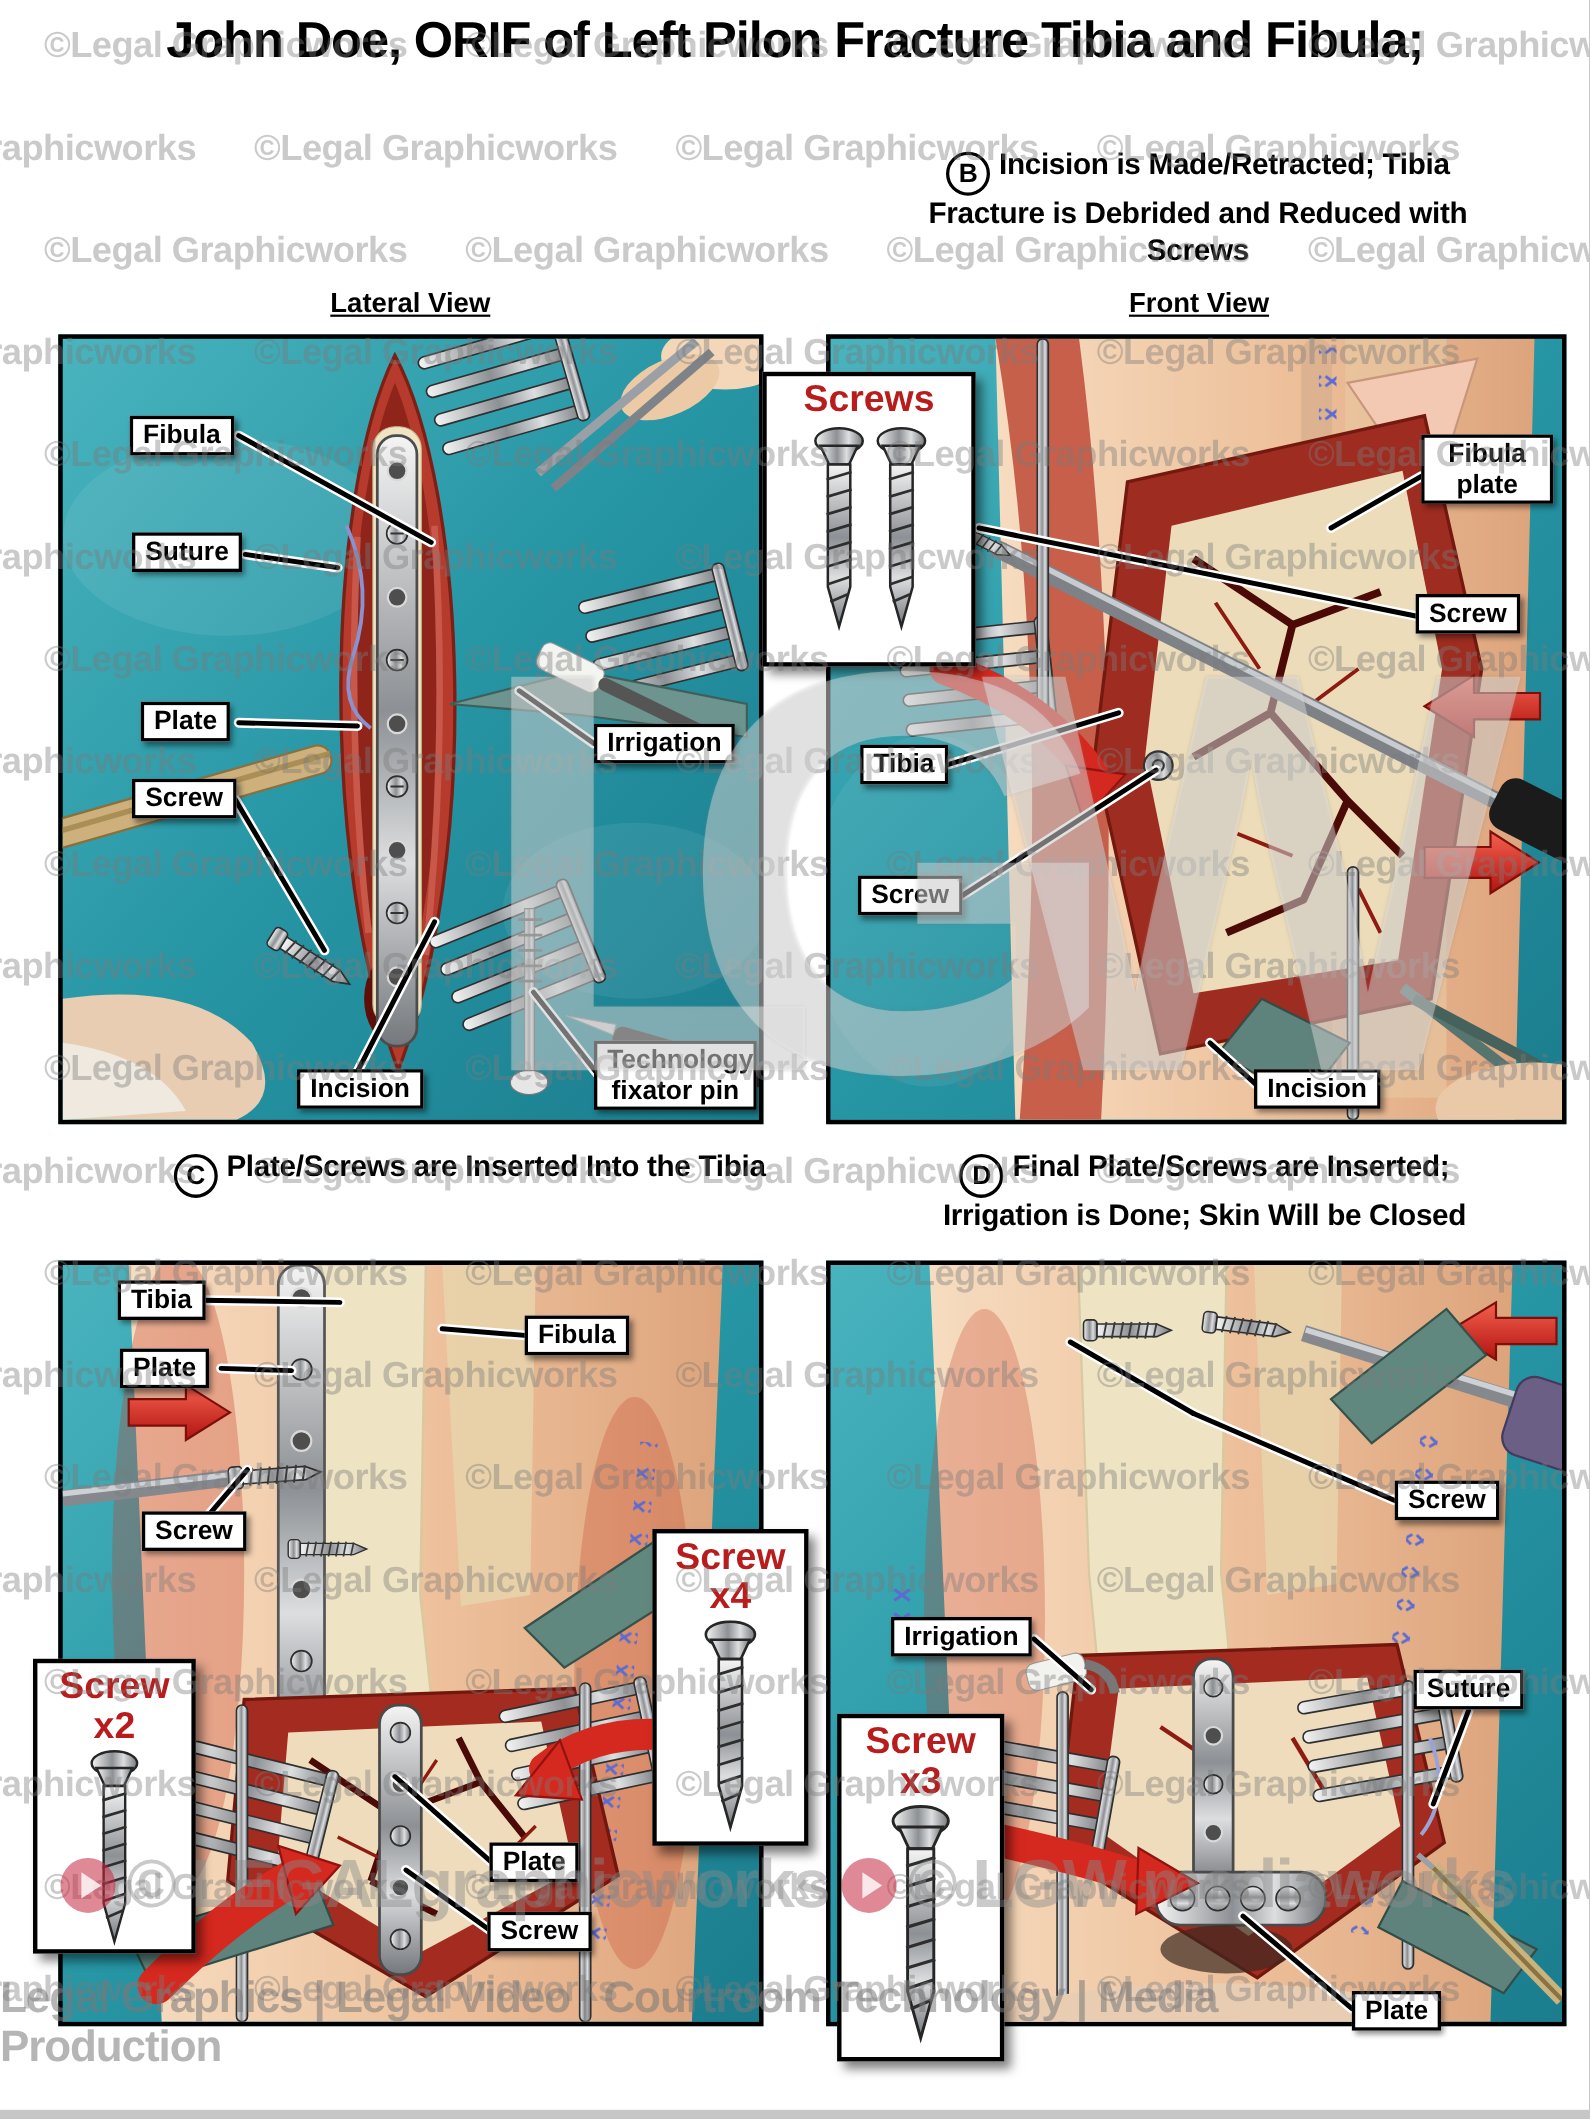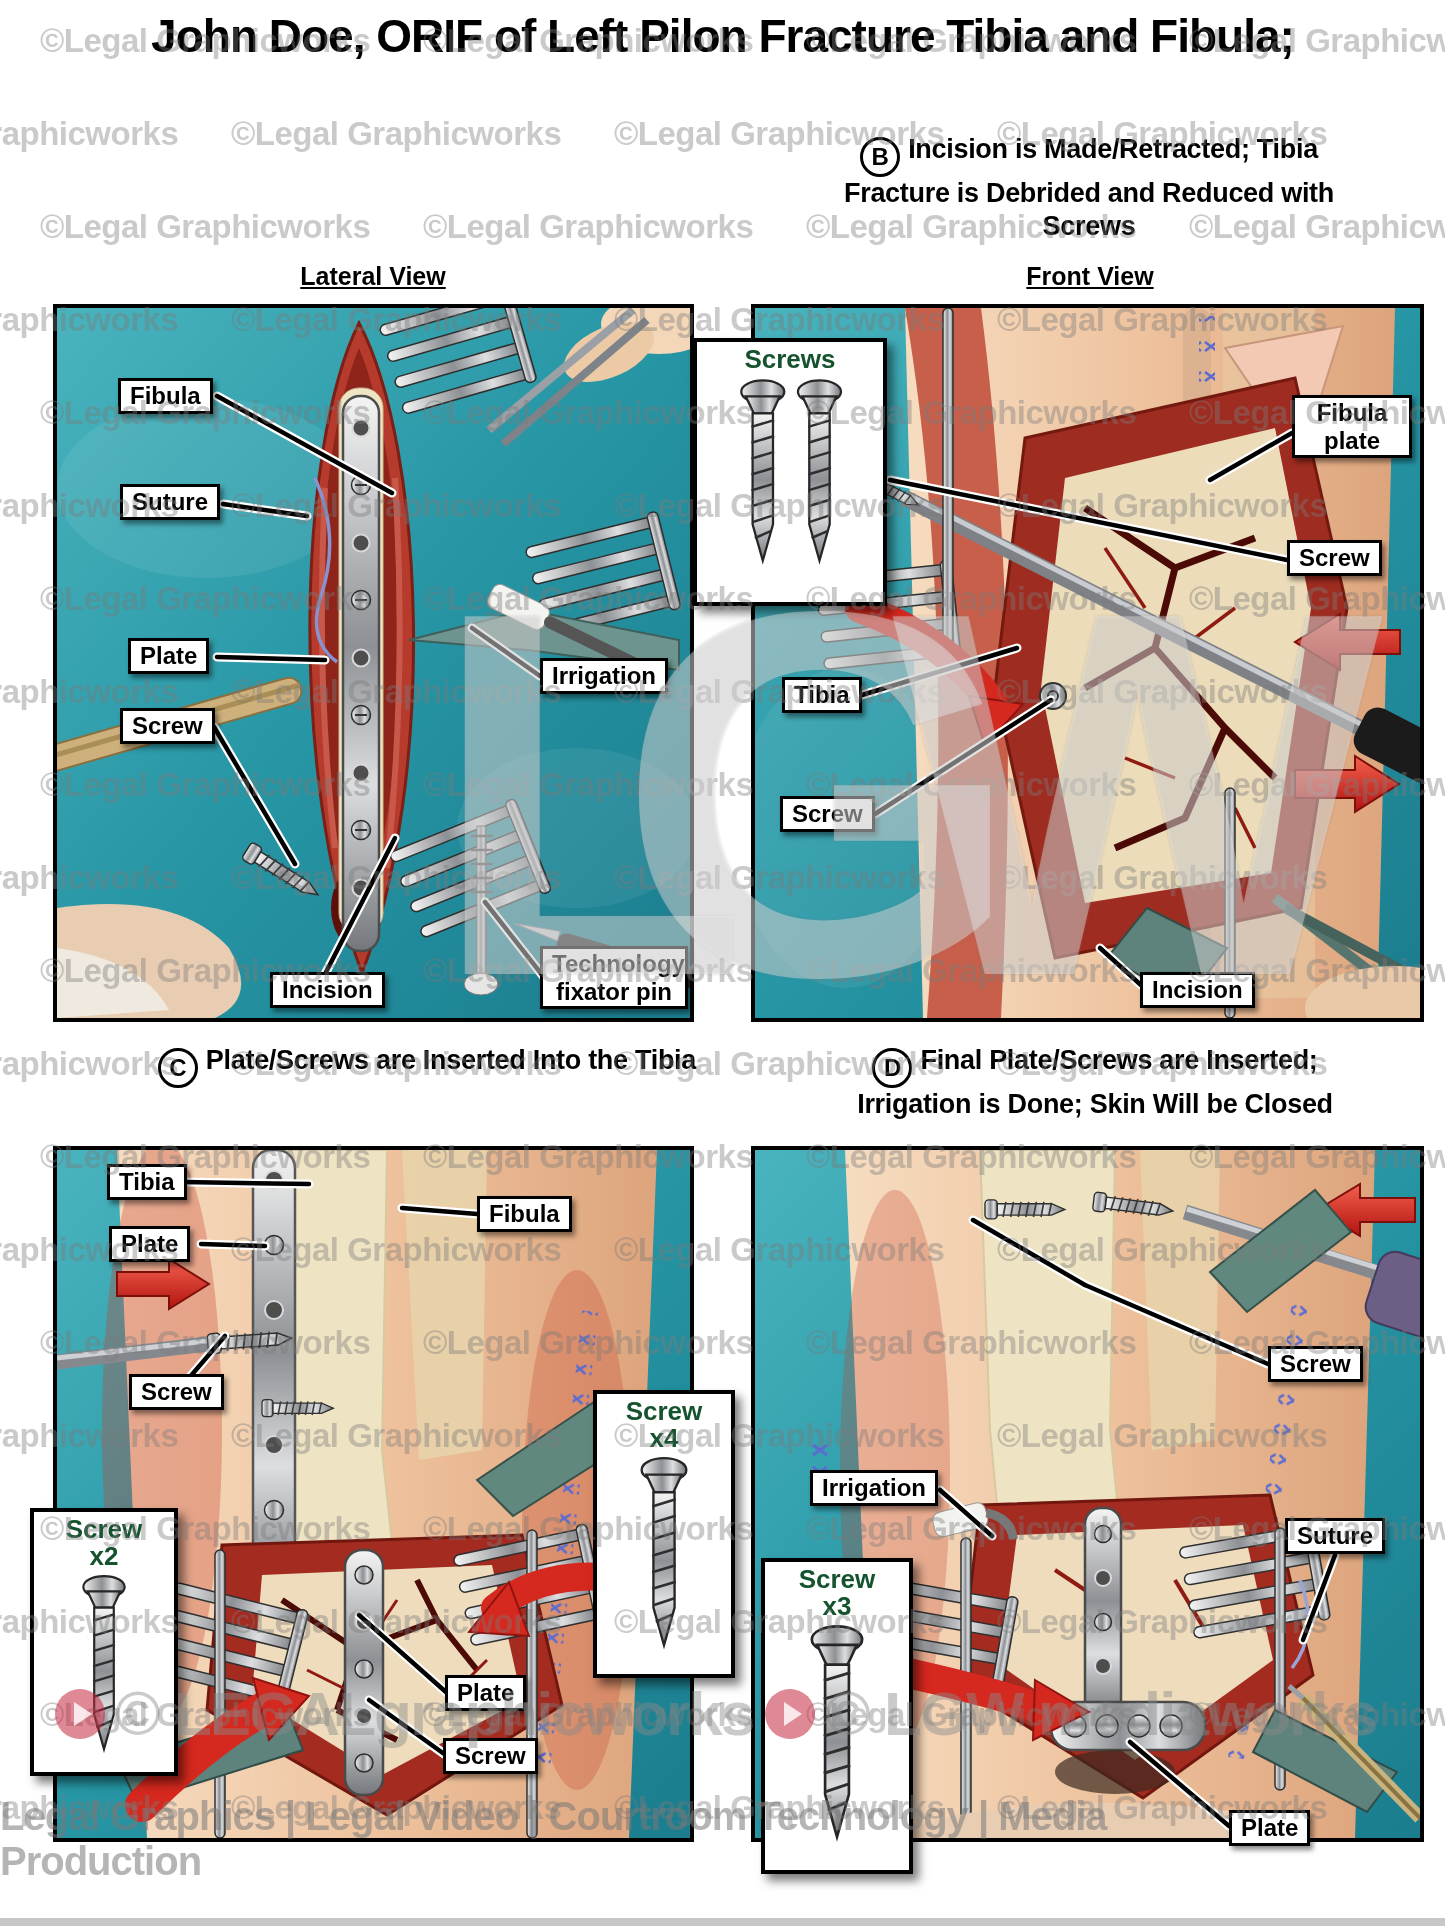--- a/index.html
+++ b/index.html
@@ -24,21 +24,21 @@
   .lw{stroke:#fff;stroke-width:9;stroke-linecap:round;}
   .lb{stroke:#000;stroke-width:4.5;stroke-linecap:round;}
 
   .callout{position:absolute;z-index:30;background:#fff;border:3px solid #000;padding:1px 9px;
        font-weight:bold;font-size:24px;color:#000;white-space:nowrap;line-height:1.15;
        box-shadow:3px 4px 5px rgba(0,0,0,.45);}
   .callout.wrap{white-space:normal;text-align:center;}
 
   .inset{position:absolute;z-index:40;background:#fff;border:4px solid #000;text-align:center;
        padding:4px 2px;box-shadow:6px 7px 9px rgba(0,0,0,.5);}
-  .inset-title{font-weight:bold;font-size:26px;line-height:1.05;color:#14532d;}
+  .inset-title{font-weight:bold;font-size:34px;line-height:1.05;color:#b91c1c;}
   .inset-art{display:block;margin:4px auto 0 auto;}
 
   .rod{fill:url(#gMetal);stroke:#2f2f2f;stroke-width:1.5;}
 
   
   .wm-tiles{position:absolute;inset:0;z-index:50;pointer-events:none;overflow:hidden;}
   .wm{position:absolute;font-weight:bold;font-size:33px;color:rgba(122,122,122,.40);
       white-space:nowrap;letter-spacing:-.5px;}
   .monogram{position:absolute;left:430px;top:560px;z-index:52;pointer-events:none;
       font-weight:bold;font-size:520px;letter-spacing:-130px;line-height:.9;

